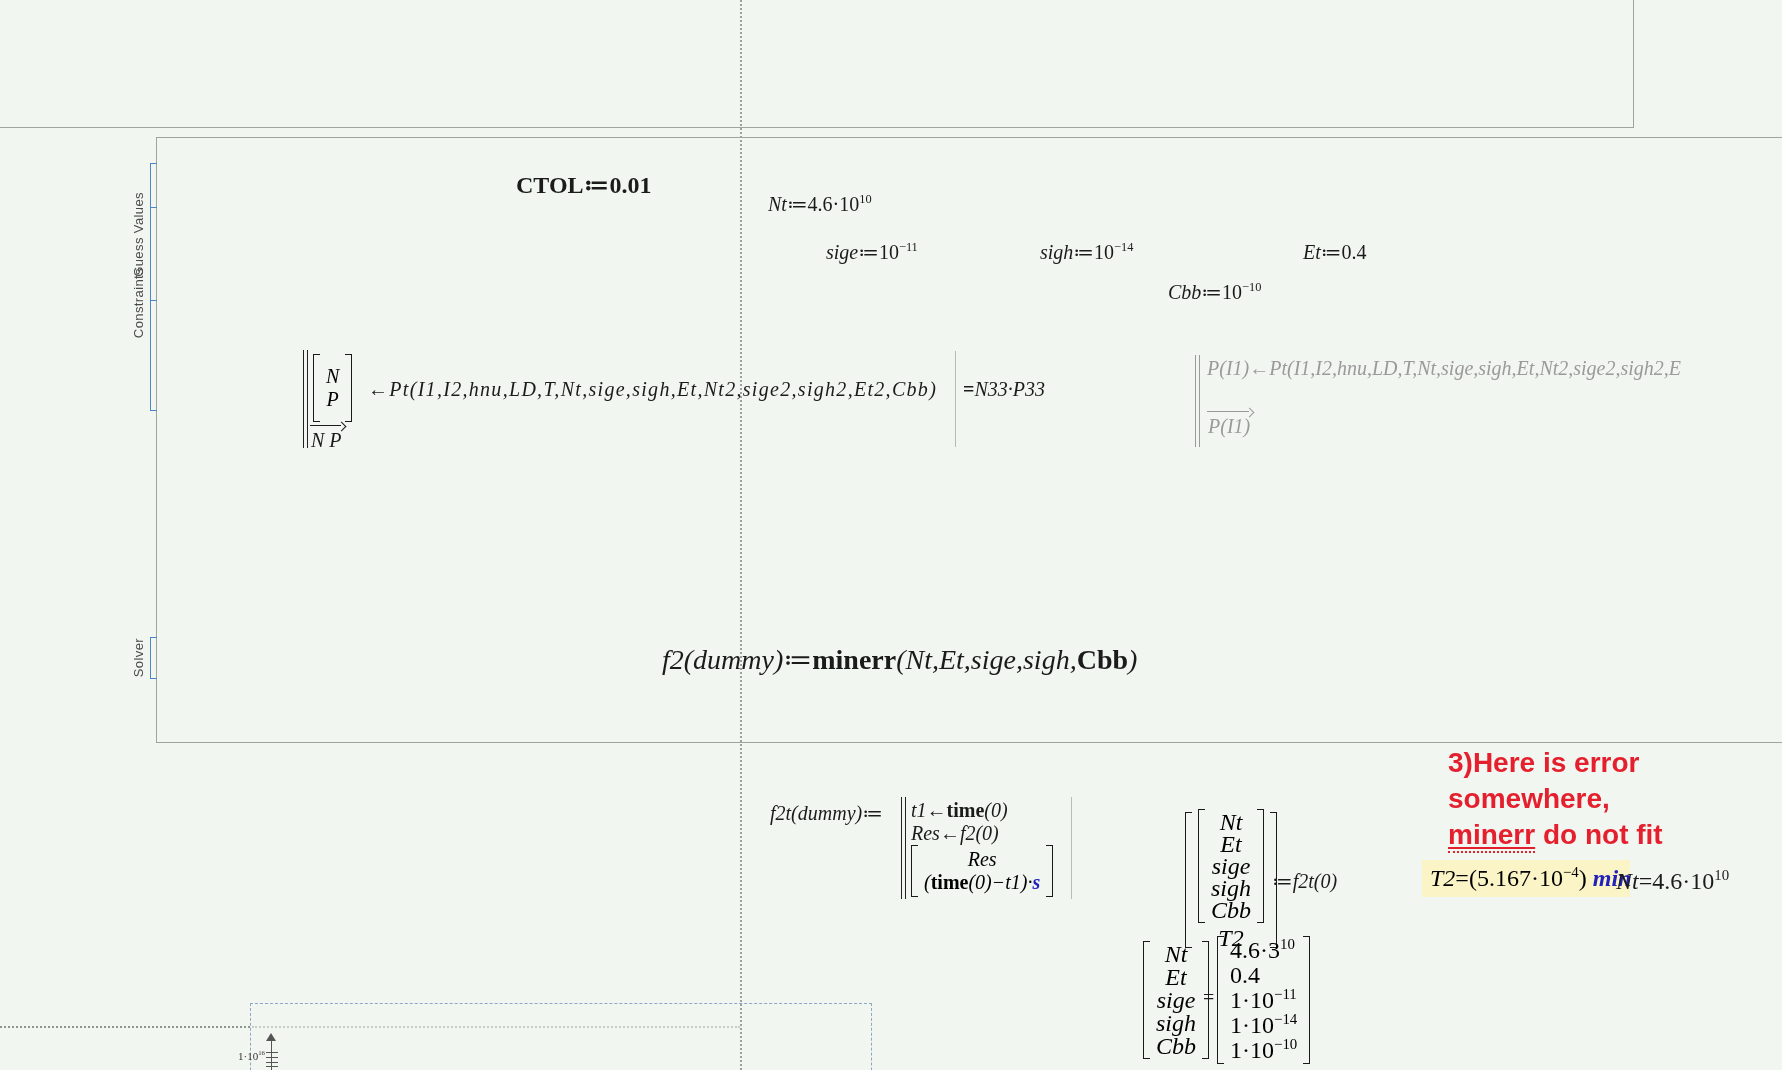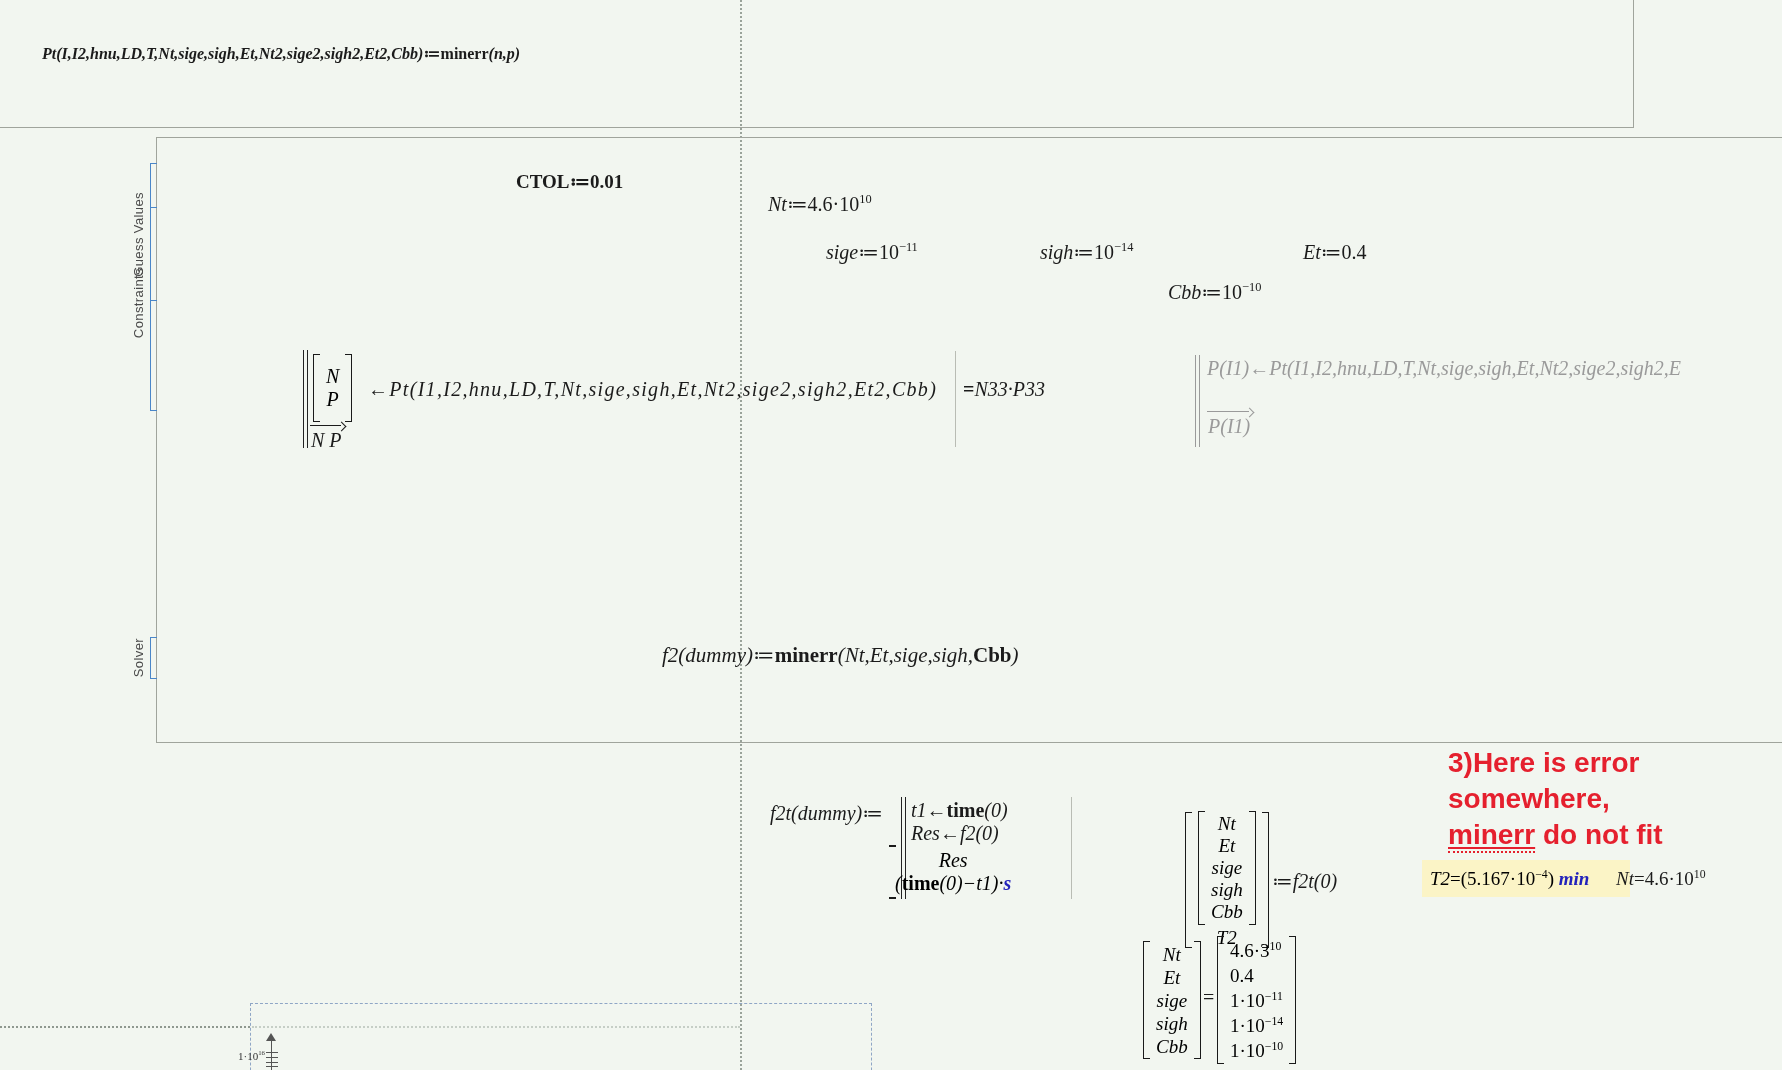--- a/index.html
+++ b/index.html
@@ -7,21 +7,21 @@
           background:#f2f6f0;font-family:"Liberation Serif","DejaVu Serif",serif;}
   .box{position:absolute;border:1px solid #a0a49c;background:transparent;}
   .topbox{left:-6px;top:-6px;width:1638px;height:132px;}
   .solvebox{left:156px;top:137px;width:1705px;height:604px;}
   .vbreak{position:absolute;left:740px;top:0;height:1070px;width:0;border-left:2px dotted #9aa39a;}
   .hbreak{position:absolute;height:0;border-top:2px dotted #8f988f;}
   .hb1{left:0;top:1026px;width:250px;}
   .hb2{left:252px;top:1026px;width:488px;border-top-color:#c6cec6;}
   .selrect{position:absolute;left:250px;top:1003px;width:620px;height:120px;border:1.5px dashed #8fa6c6;}
   .math{position:absolute;white-space:nowrap;color:#1b1b1b;}
-  .sz16{font-size:16px;} .sz19{font-size:19px;} .sz20{font-size:20px;} .sz21{font-size:21px;}
+  .sz16{font-size:16px;} .sz19{font-size:24px;} .sz20{font-size:20px;} .sz21{font-size:28px;}
   .var{font-style:italic;}
   .num{font-style:normal;}
   .fn{font-style:normal;font-weight:bold;}
   .b{font-weight:bold;}
   .gray{color:#9a9a9a;}
   sup{font-size:0.62em;font-style:normal;line-height:0;vertical-align:super;}
   .ls{letter-spacing:1.3px;}
   .pbar{position:absolute;width:3px;border-left:1.3px solid #222;border-right:1.3px solid #222;}
   .pbar.gray{border-color:#9a9a9a;}
   .sep{position:absolute;width:0;border-left:1px solid #b9bcb4;}
@@ -68,23 +68,20 @@
   <div class="btick" style="top:207px;"></div>
   <div class="btick" style="top:300px;"></div>
   <div class="btick" style="top:410px;"></div>
   <div class="bluebr" style="top:637px;height:41px;"></div>
   <div class="btick" style="top:637px;"></div>
   <div class="btick" style="top:678px;"></div>
   <div class="vlabel" style="left:131px;top:192px;">Guess Values</div>
   <div class="vlabel" style="left:131px;top:268px;">Constraints</div>
   <div class="vlabel" style="left:131px;top:638px;">Solver</div>
 
-  <div class="math sz16" style="left:42px;top:44px;">
-    <span class="var b">Pt(I,I2,hnu,LD,T,Nt,sige,sigh,Et,Nt2,sige2,sigh2,Et2,Cbb)≔</span><span class="fn">minerr</span><span class="var b">(n,p)</span>
-  </div>
 
   <div class="math sz19" style="left:516px;top:170px;">
     <span class="fn">CTOL</span><span class="num b">≔0.01</span>
   </div>
 
   <div class="math sz20" style="left:768px;top:192px;">
     <span class="var">Nt</span><span class="num">≔4.6·10</span><sup>10</sup>
   </div>
   <div class="math sz20" style="left:826px;top:240px;">
     <span class="var">sige</span><span class="num">≔10</span><sup>−11</sup>
@@ -134,21 +131,21 @@
   <div class="math sz20" style="left:770px;top:801px;">
     <span class="var">f2t(dummy)≔</span>
   </div>
   <div class="pbar" style="left:901px;top:797px;height:102px;"></div>
   <div class="math sz20" style="left:911px;top:799px;">
     <span class="var">t1←</span><span class="fn">time</span><span class="var">(0)</span>
   </div>
   <div class="math sz20" style="left:911px;top:822px;">
     <span class="var">Res←f2(0)</span>
   </div>
-  <div class="mat" style="left:889px;top:845px;height:52px;flex-direction:column;">
+  <div class="mat" style="left:911px;top:845px;height:52px;">
     <div class="mbr l"></div>
     <div class="mbody">
       <span class="var sz20">Res</span>
       <span class="sz20"><span class="var">(</span><span class="fn">time</span><span class="var">(0)−t1)·</span><span class="unit">s</span></span>
     </div>
     <div class="mbr r"></div>
   </div>
   <div class="sep" style="left:1071px;top:797px;height:102px;"></div>
 
   <div class="mat" style="left:1185px;top:812px;height:136px;">

